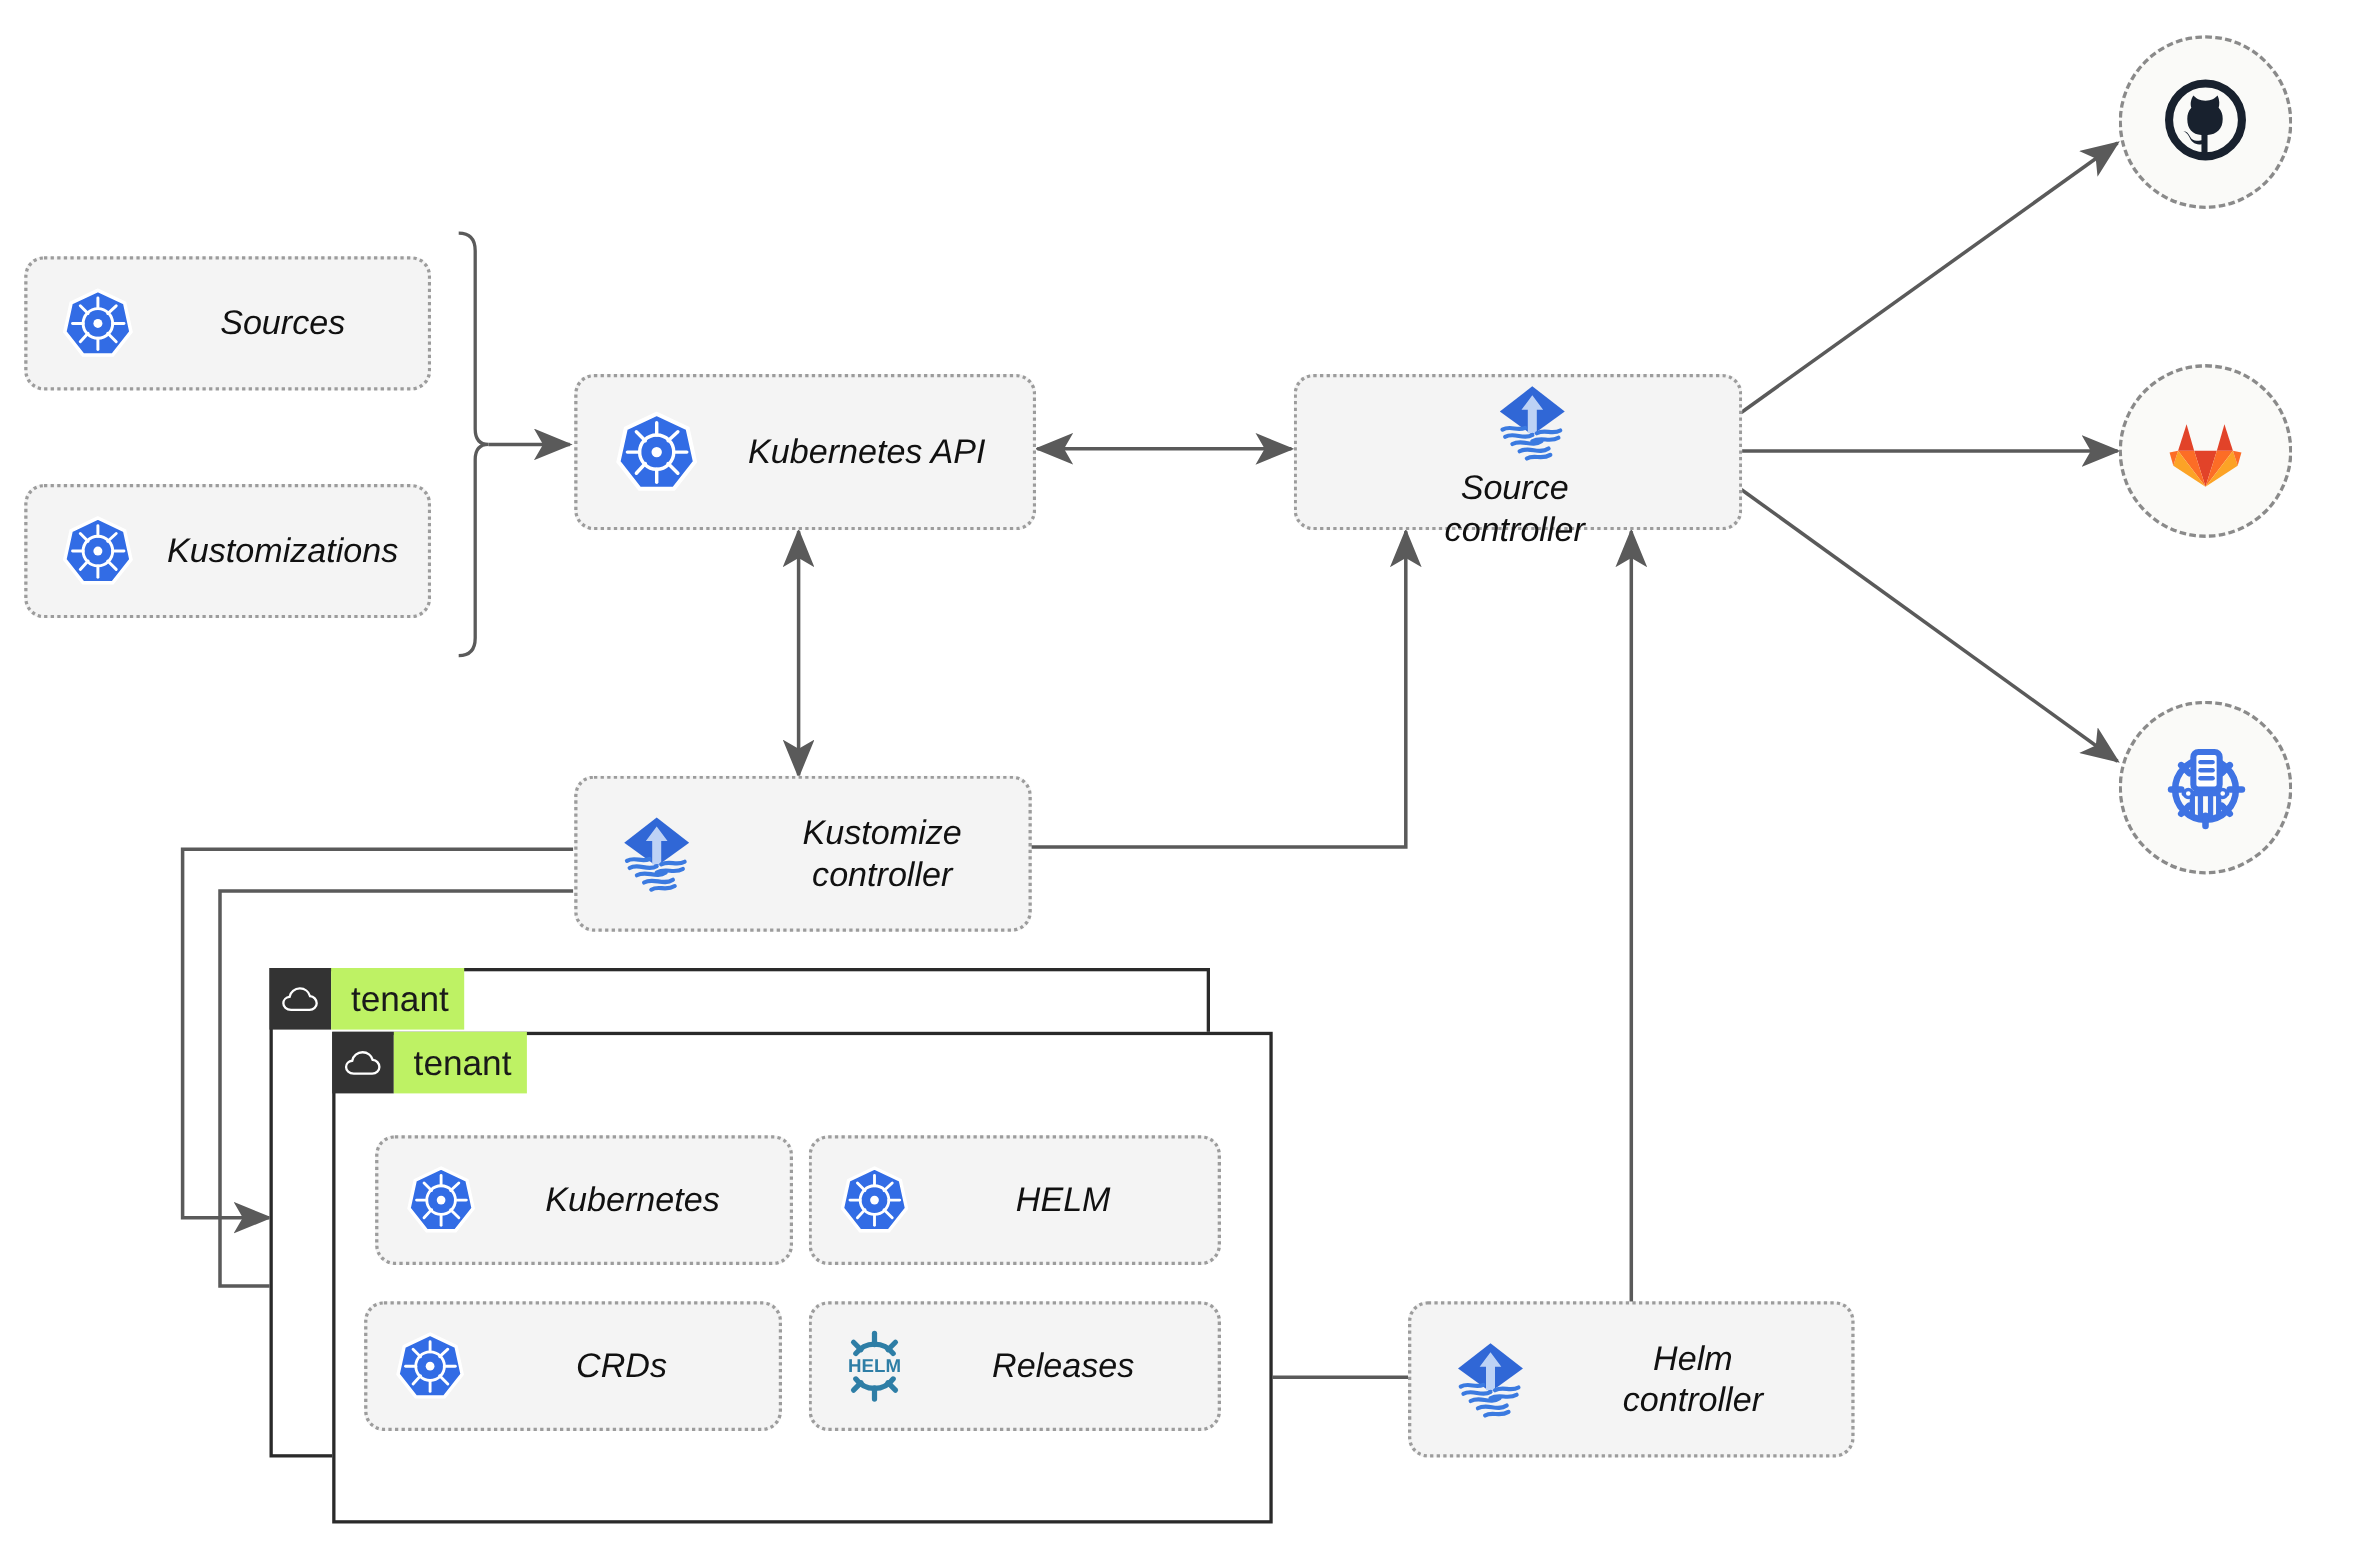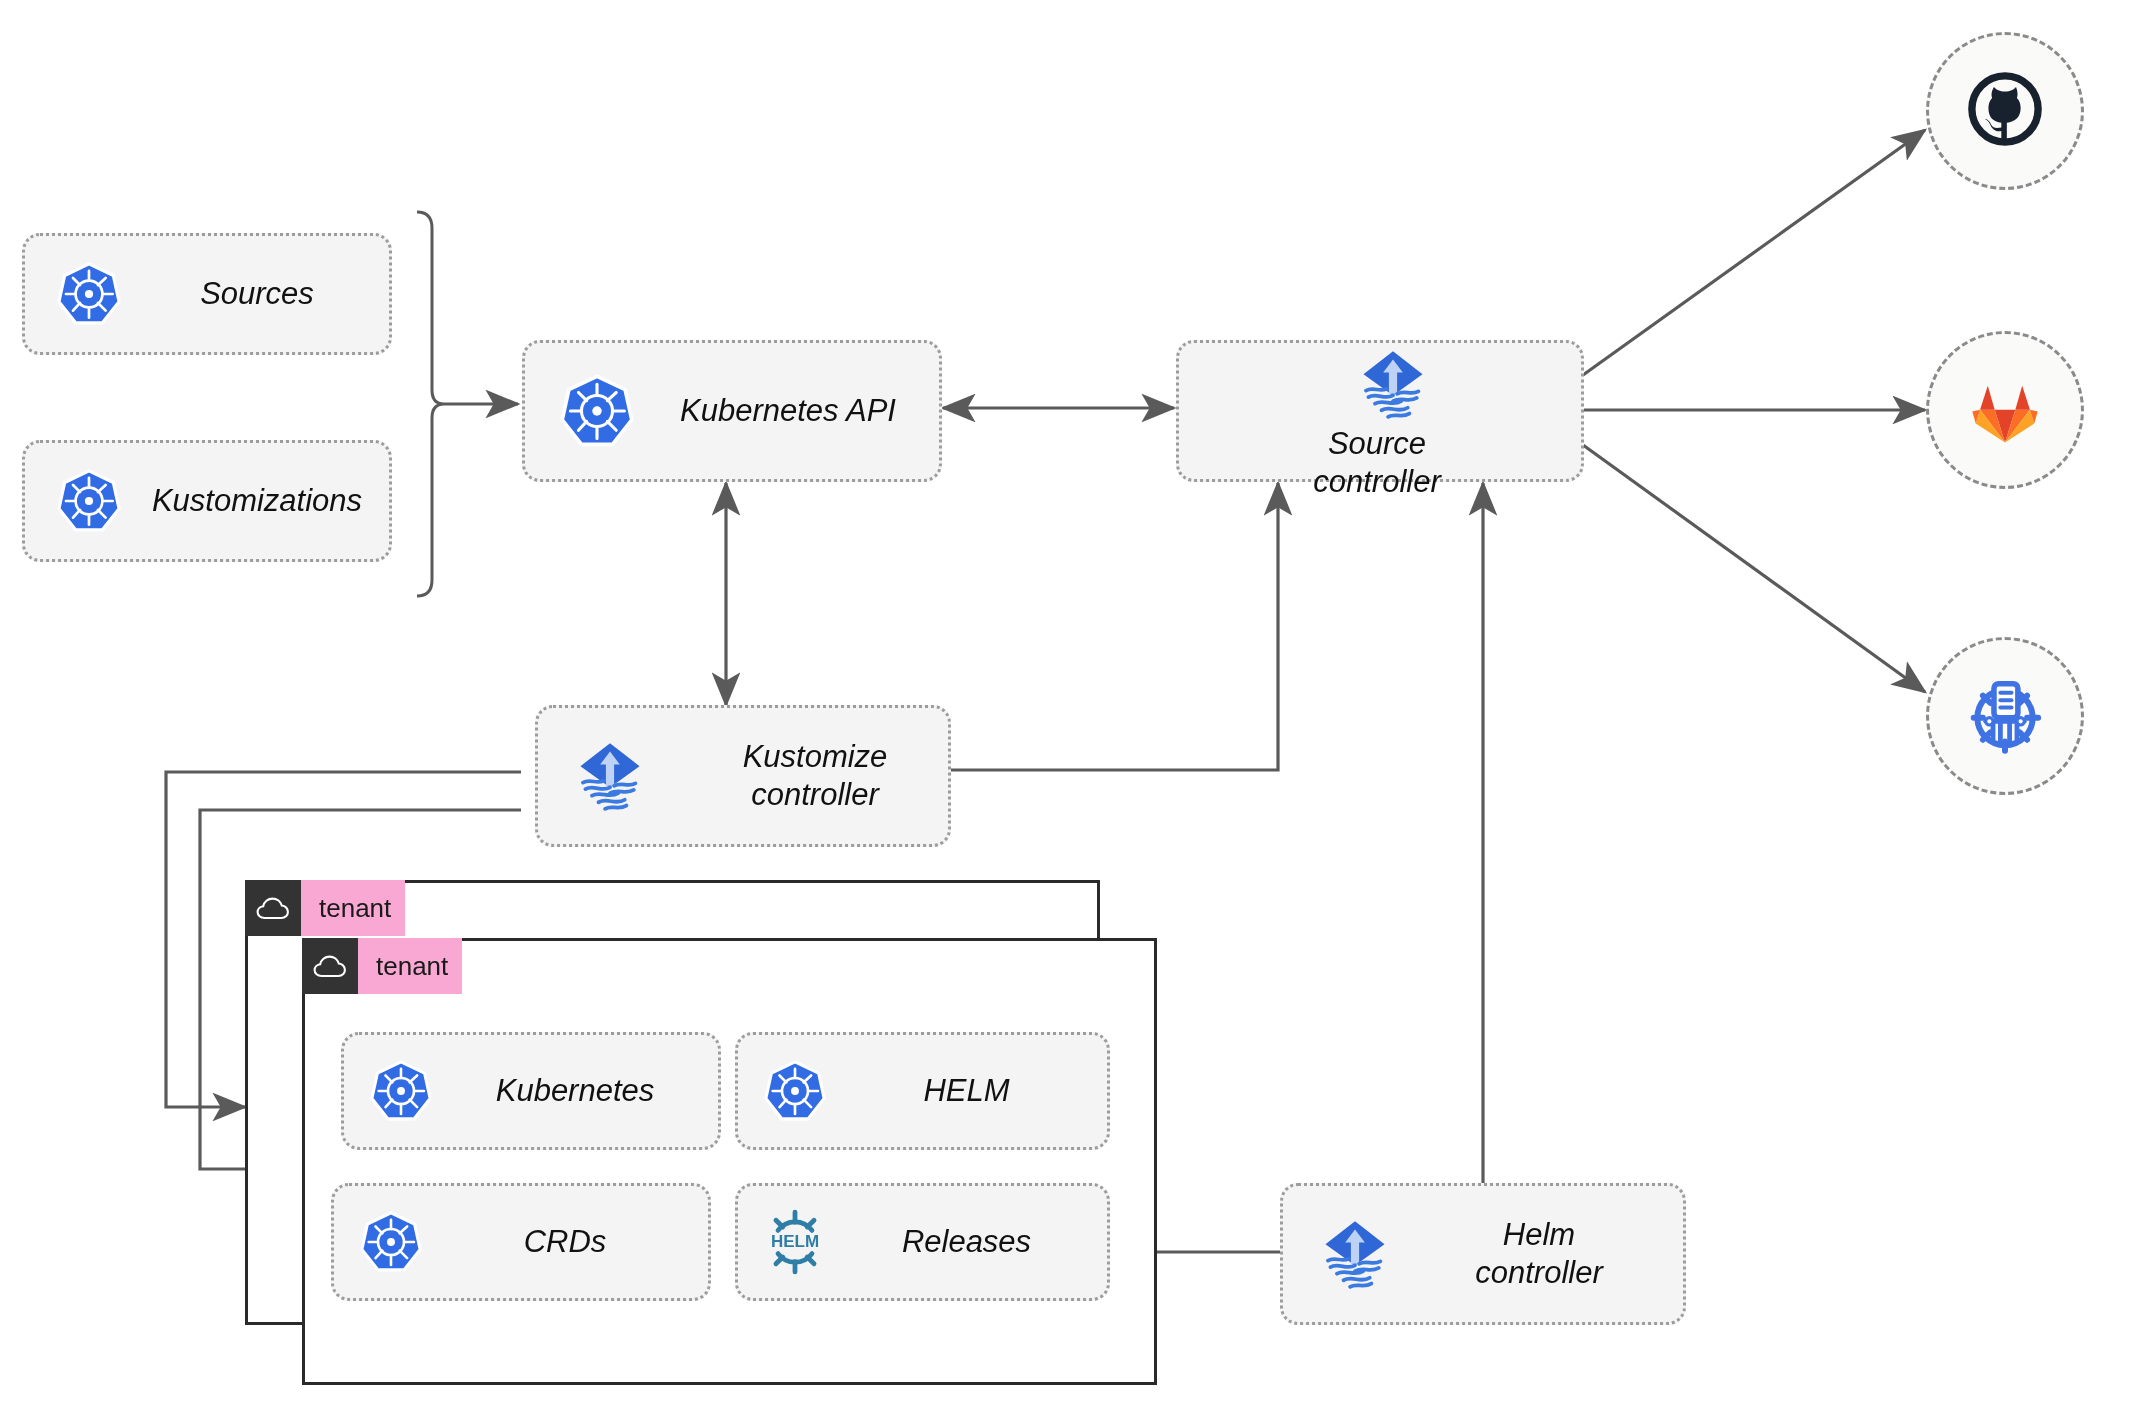--- a/index.html
+++ b/index.html
@@ -80,24 +80,24 @@
   .tenant-badge {
     width: 56px;
     height: 56px;
     background: #333333;
     display: flex;
     align-items: center;
     justify-content: center;
     flex: 0 0 auto;
   }
   .tenant-name {
-    font-size: 26px;
+    font-size: 32px;
     color: #1a1a1a;
     padding-left: 18px;
-    background: #f9a8d4;
+    background: #bef264;
     height: 56px;
     display: flex;
     align-items: center;
     padding-right: 14px;
   }
 
   
   .ext-circle {
     position: absolute;
     box-sizing: border-box;
@@ -257,21 +257,21 @@
           <path d="M17,58 C26,53 33,60 42,56"></path>
           <path d="M55,62 C64,57 72,64 81,59"></path>
           <path d="M50,71 C60,65 69,73 79,67"></path>
         </g>
       </svg>
     </span>
     <span class="node-label">Source
 controller</span>
   </div>
 
-  <div class="node ctl-node" style="left:535px; top:705px; width:416px; height:142px;gap:32px;">
+  <div class="node ctl-node" style="left:522px; top:705px; width:416px; height:142px;gap:32px;">
     <span class="node-icon">
       <svg width="82" height="82" viewBox="0 0 100 100" xmlns="http://www.w3.org/2000/svg">
         <polygon points="50,10 86,38 50,64 14,38" fill="#3067d6"></polygon>
         <path d="M50,20 L62,36 L55,36 L55,62 L45,62 L45,36 L38,36 Z" fill="#bdd2f5"></path>
         <g stroke="#3b7ae0" stroke-width="4.6" fill="none" stroke-linecap="round">
           <path d="M20,66 C30,60 40,70 50,64"></path>
           <path d="M28,74 C39,68 49,78 60,71"></path>
           <path d="M36,82 C47,76 57,86 68,79"></path>
           <path d="M44,90 C52,85 60,92 70,86"></path>
           <path d="M17,58 C26,53 33,60 42,56"></path>

